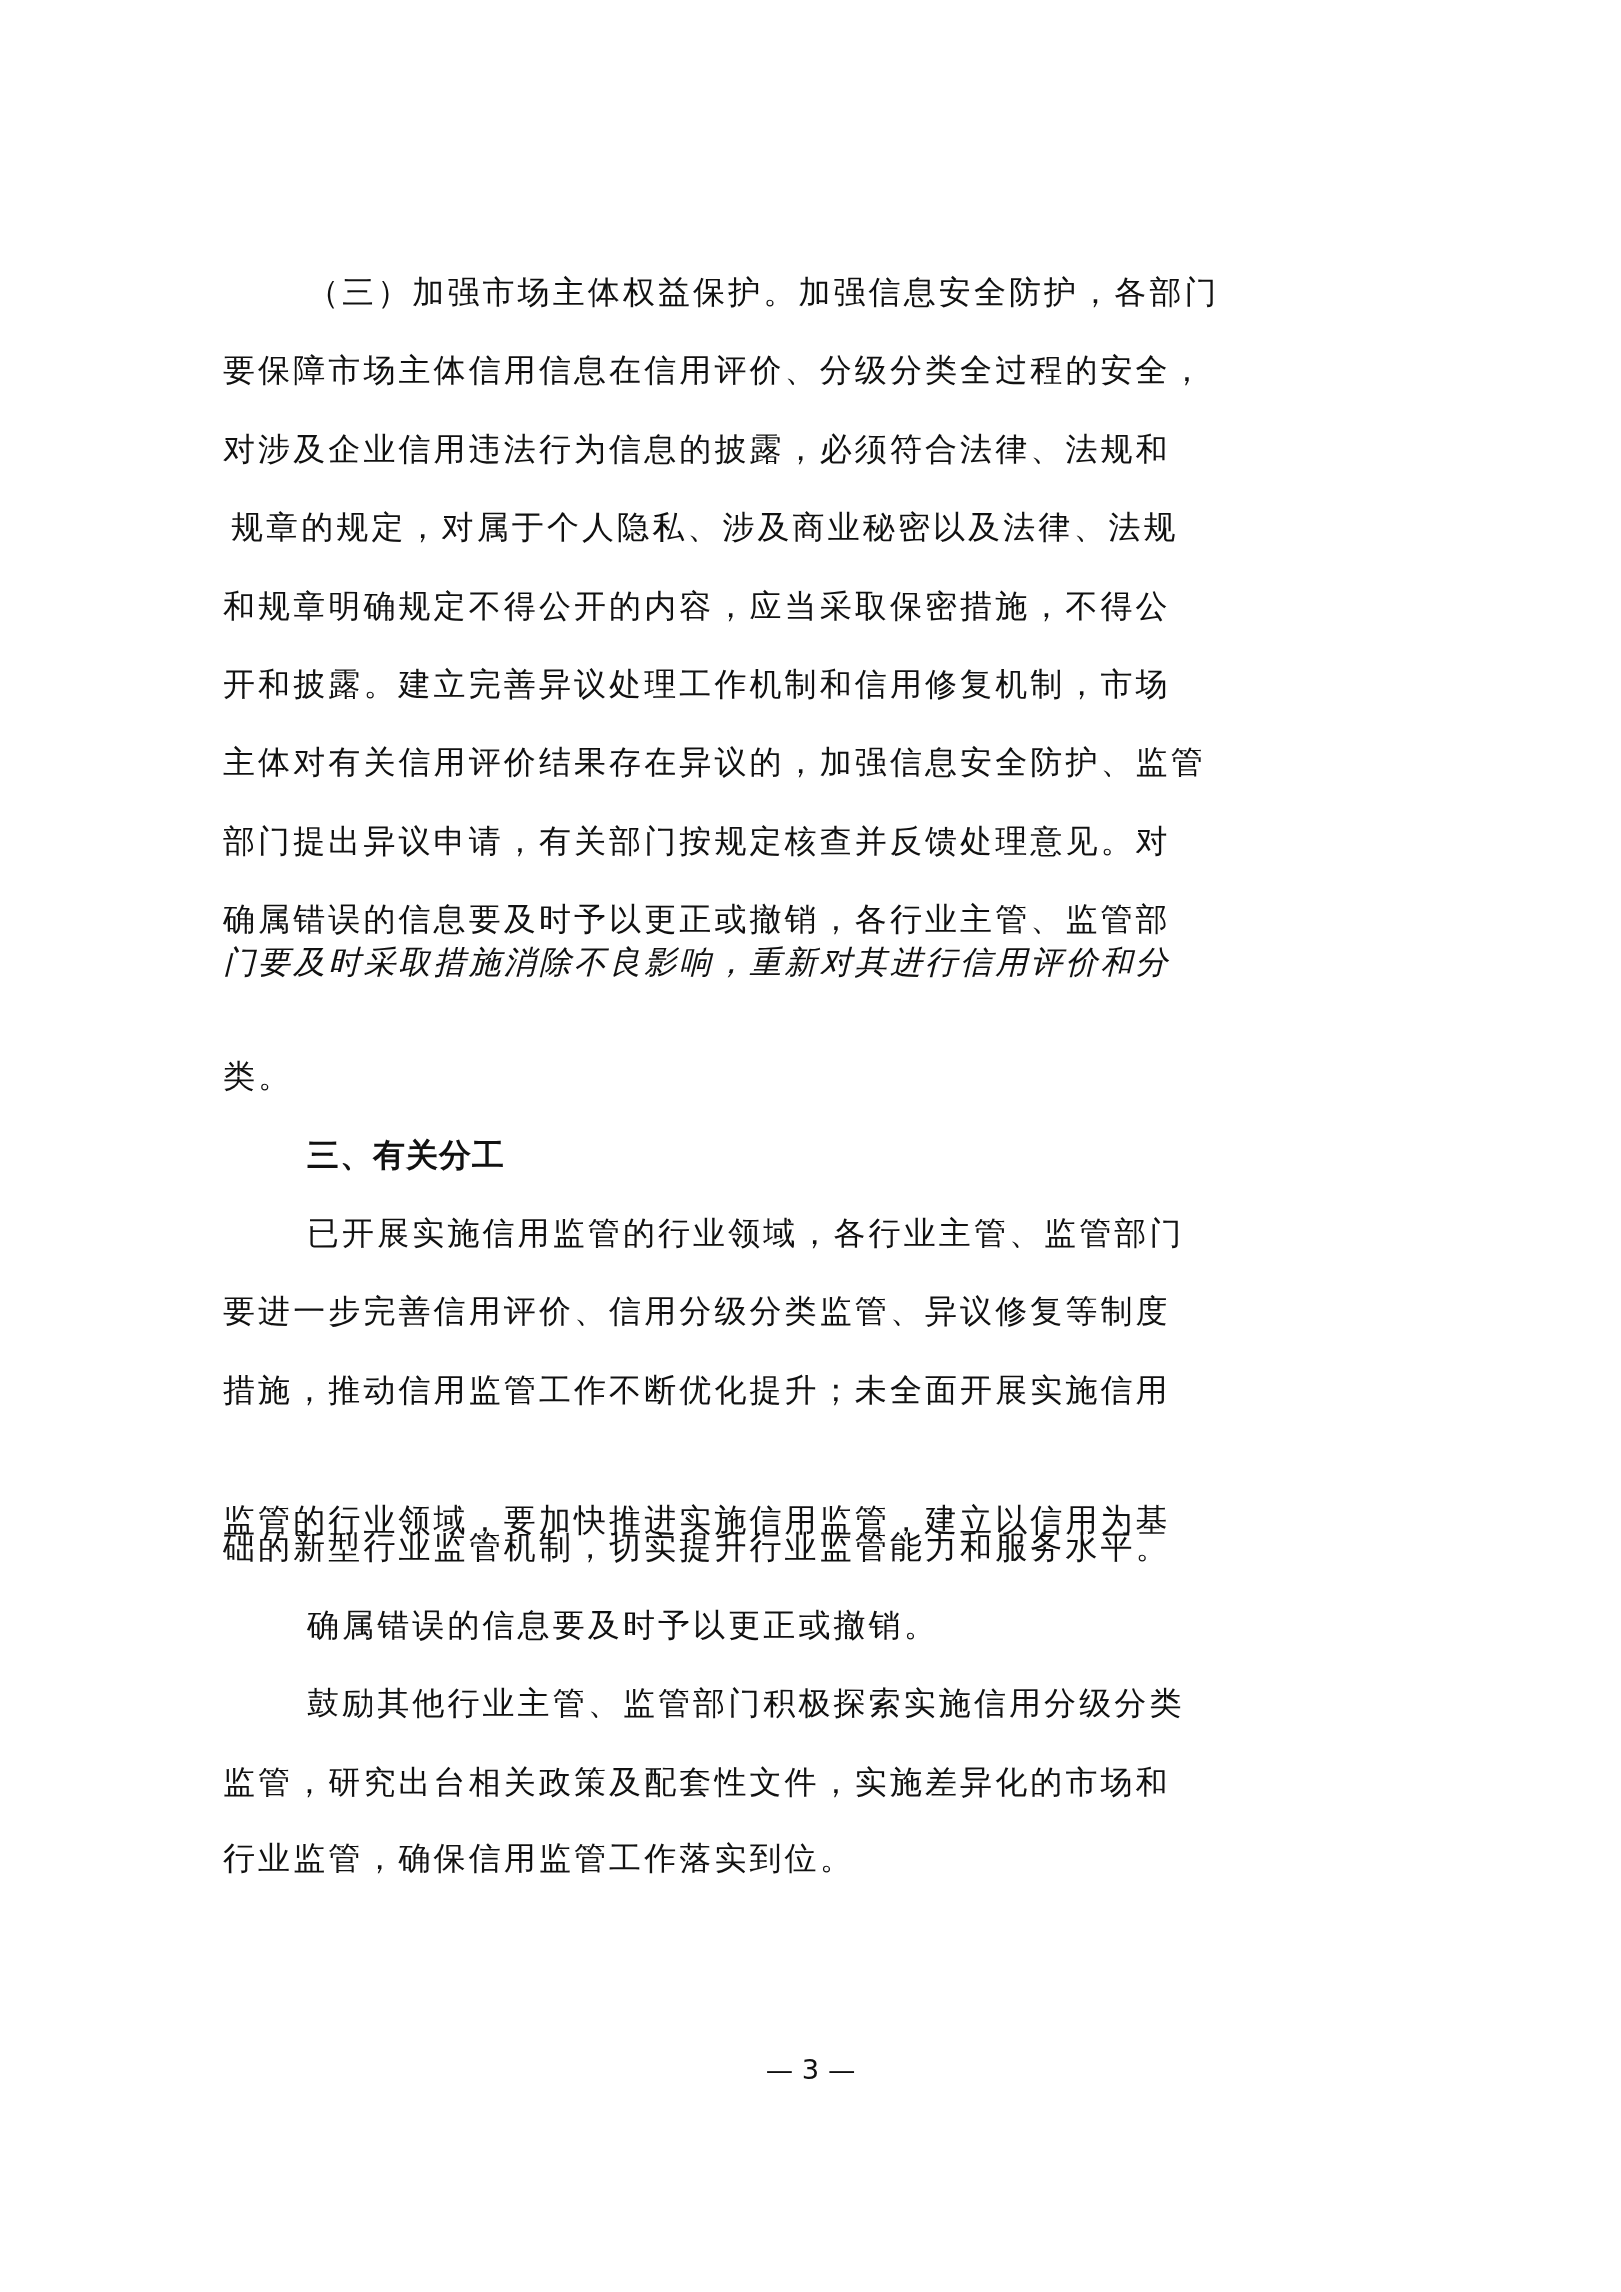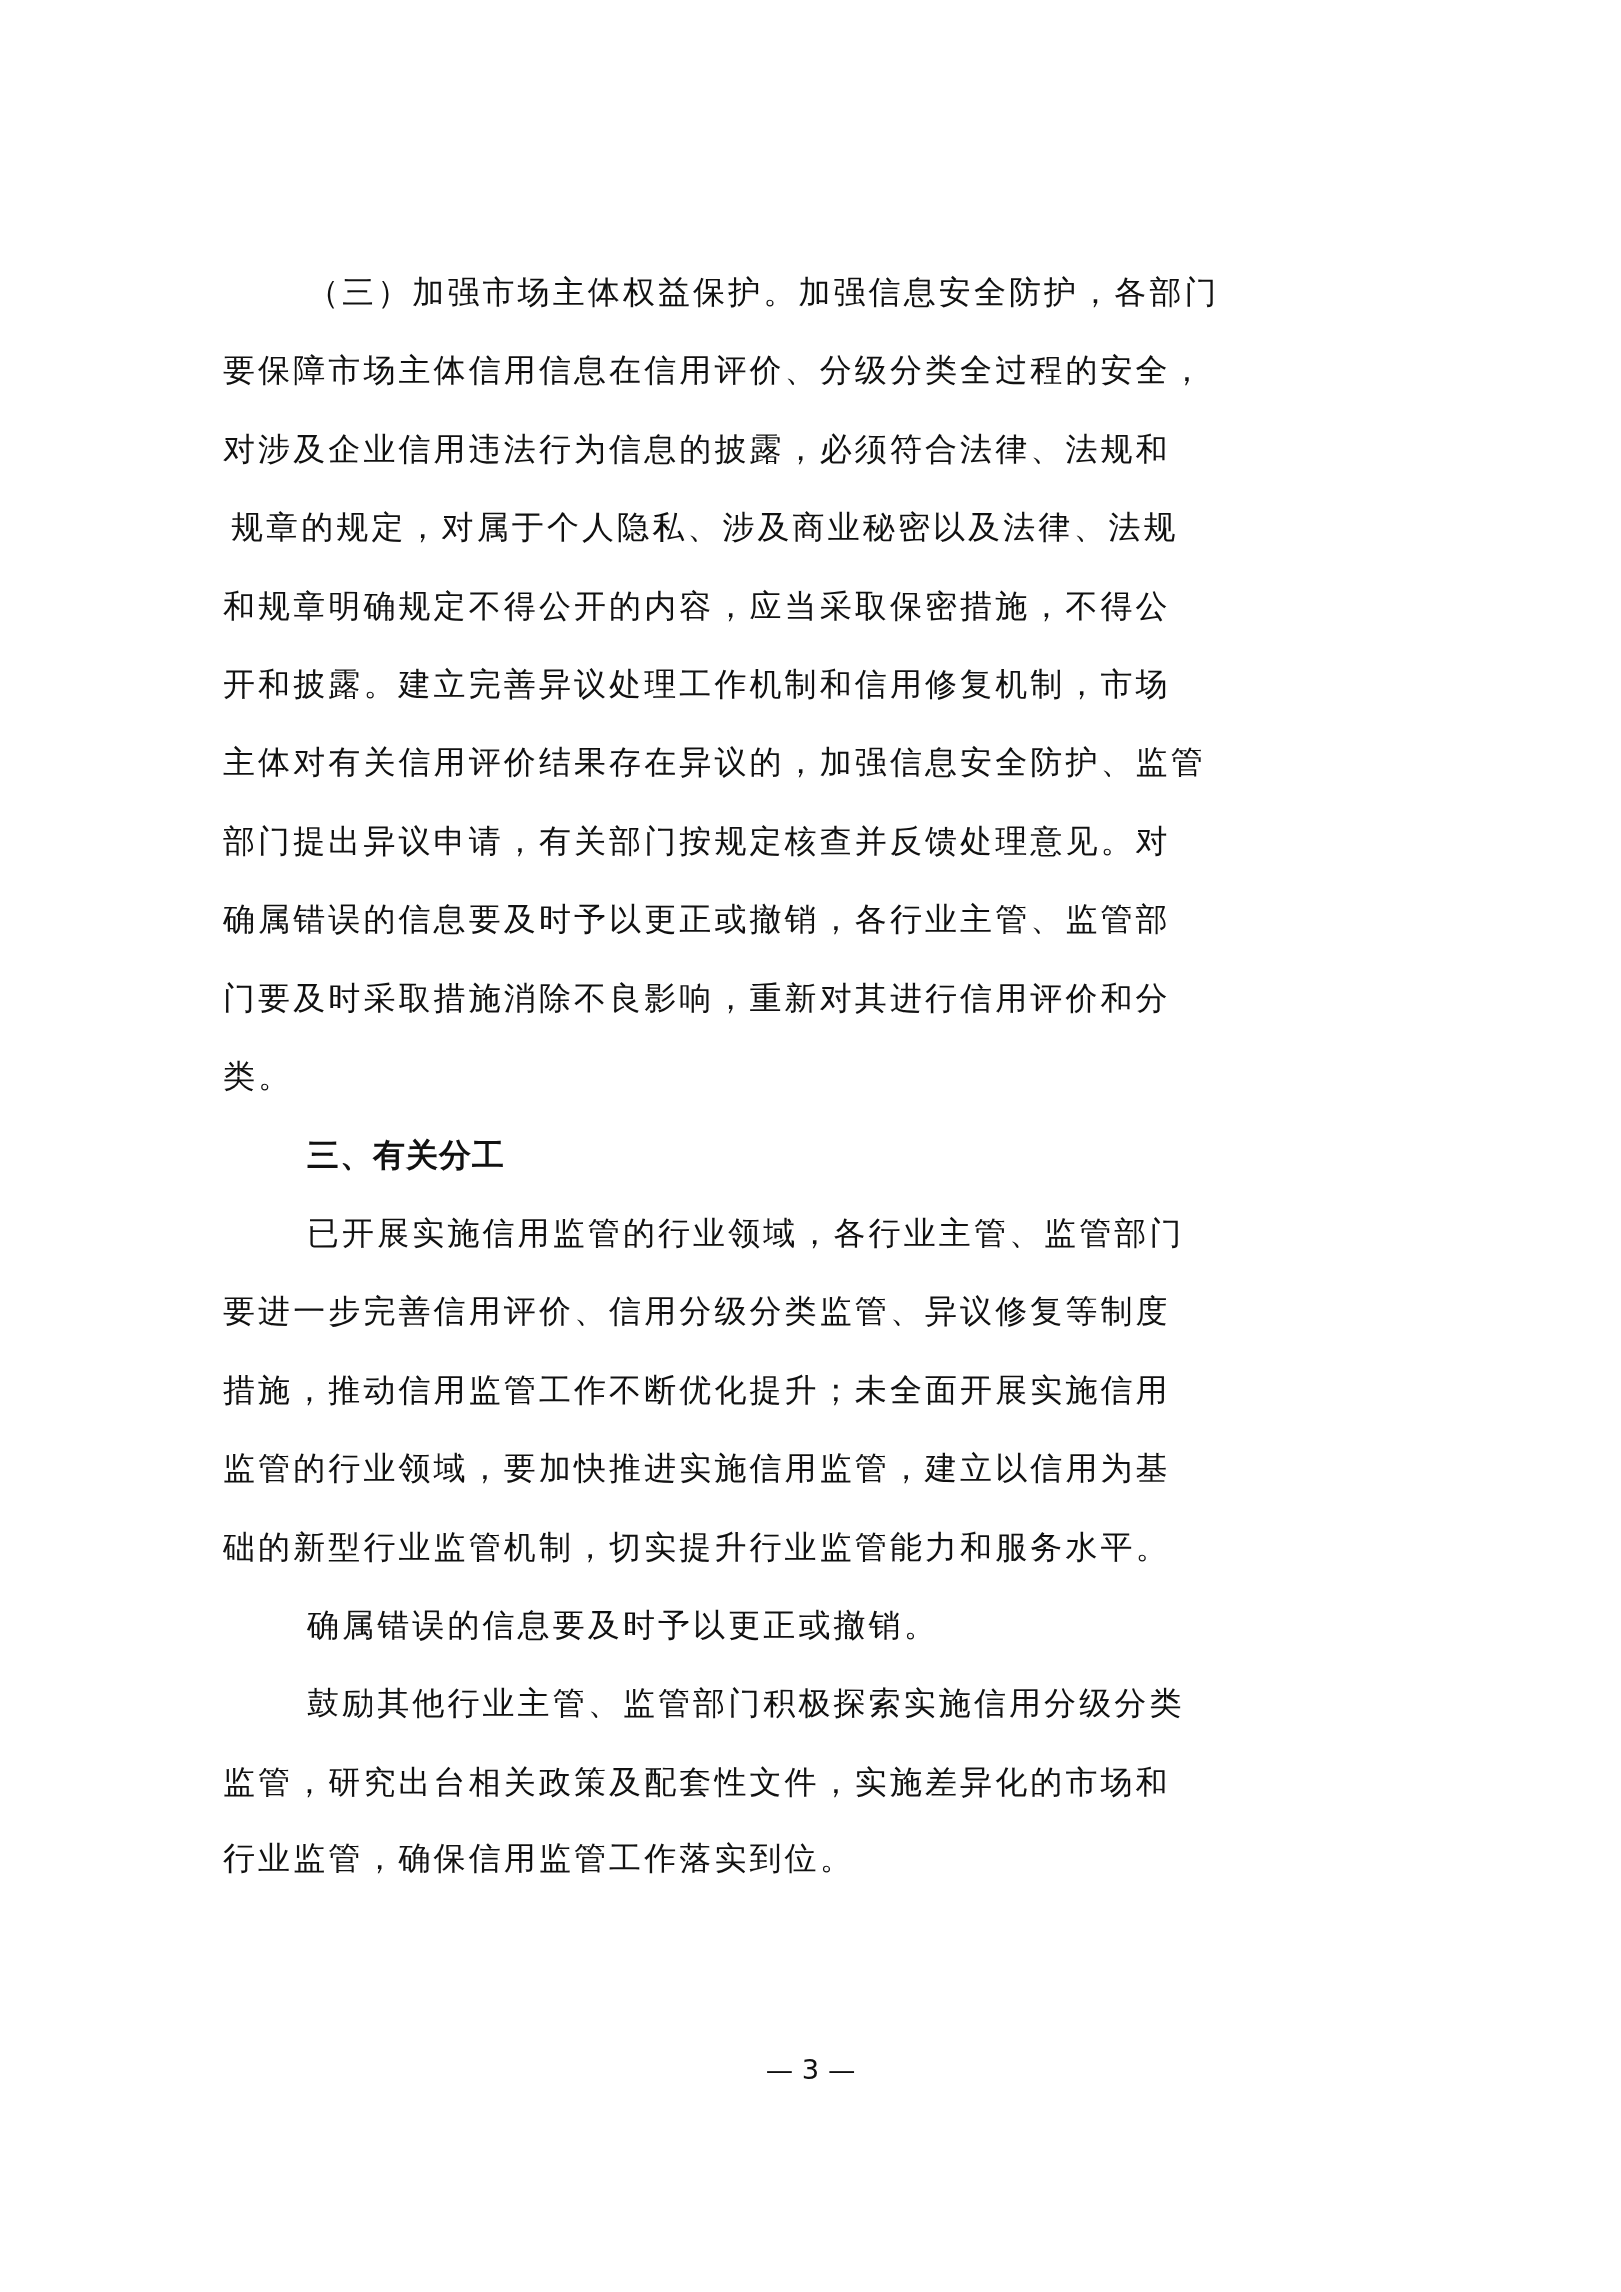--- a/index.html
+++ b/index.html
@@ -56,29 +56,29 @@
 
   <div class="line indent" style="top:0px;"><span class="kai">（三）加强市场主体权益保护。</span><span>加强信息安全防护，各部门</span></div>
   <div class="line" style="top:78px;">要保障市场主体信用信息在信用评价、分级分类全过程的安全，</div>
   <div class="line" style="top:157px;">对涉及企业信用违法行为信息的披露，必须符合法律、法规和</div>
   <div class="line" style="top:235px;margin-left:8px;">规章的规定，对属于个人隐私、涉及商业秘密以及法律、法规</div>
   <div class="line" style="top:314px;">和规章明确规定不得公开的内容，应当采取保密措施，不得公</div>
   <div class="line" style="top:392px;text-align:right;">开和披露。建立完善异议处理工作机制和信用修复机制，市场</div>
   <div class="line" style="top:470px;">主体对有关信用评价结果存在异议的，加强信息安全防护、监管</div>
   <div class="line" style="top:549px;">部门提出异议申请，有关部门按规定核查并反馈处理意见。对</div>
   <div class="line" style="top:627px;">确属错误的信息要及时予以更正或撤销，各行业主管、监管部</div>
-  <div class="line" style="top:706px;">门要及时采取措施消除不良影响，重新对其进行信用评价和分</div>
+  <div class="line" style="top:670px;font-style:italic;">门要及时采取措施消除不良影响，重新对其进行信用评价和分</div>
   <div class="line" style="top:784px;">类。</div>
 
   <div class="line indent heading" style="top:863px;">三、有关分工</div>
 
   <div class="line indent" style="top:941px;">已开展实施信用监管的行业领域，各行业主管、监管部门</div>
   <div class="line" style="top:1019px;">要进一步完善信用评价、信用分级分类监管、异议修复等制度</div>
   <div class="line" style="top:1098px;">措施，推动信用监管工作不断优化提升；未全面开展实施信用</div>
-  <div class="line" style="top:1176px;">监管的行业领域，要加快推进实施信用监管，建立以信用为基</div>
+  <div class="line" style="top:1228px;">监管的行业领域，要加快推进实施信用监管，建立以信用为基</div>
   <div class="line" style="top:1255px;">础的新型行业监管机制，切实提升行业监管能力和服务水平。</div>
 
   <div class="line indent" style="top:1333px;">确属错误的信息要及时予以更正或撤销。</div>
 
   <div class="line indent" style="top:1411px;">鼓励其他行业主管、监管部门积极探索实施信用分级分类</div>
   <div class="line" style="top:1490px;">监管，研究出台相关政策及配套性文件，实施差异化的市场和</div>
   <div class="line" style="top:1568px;font-family:Liberation Mono, monospace;">行业监管，确保信用监管工作落实到位。</div>
 </div>
 
 <div class="footer">— 3 —</div>

